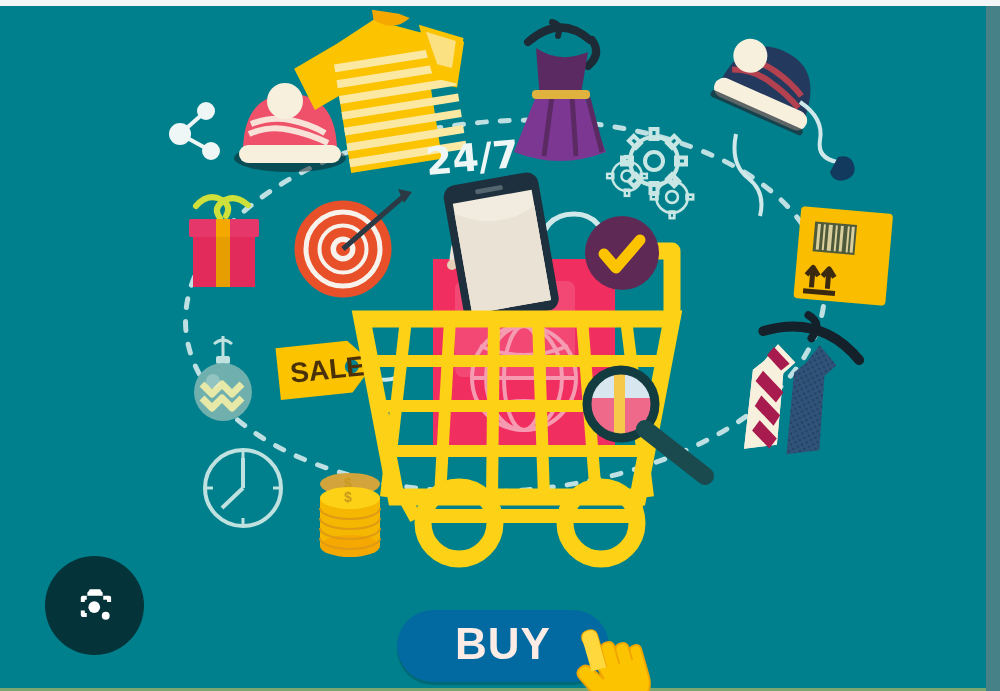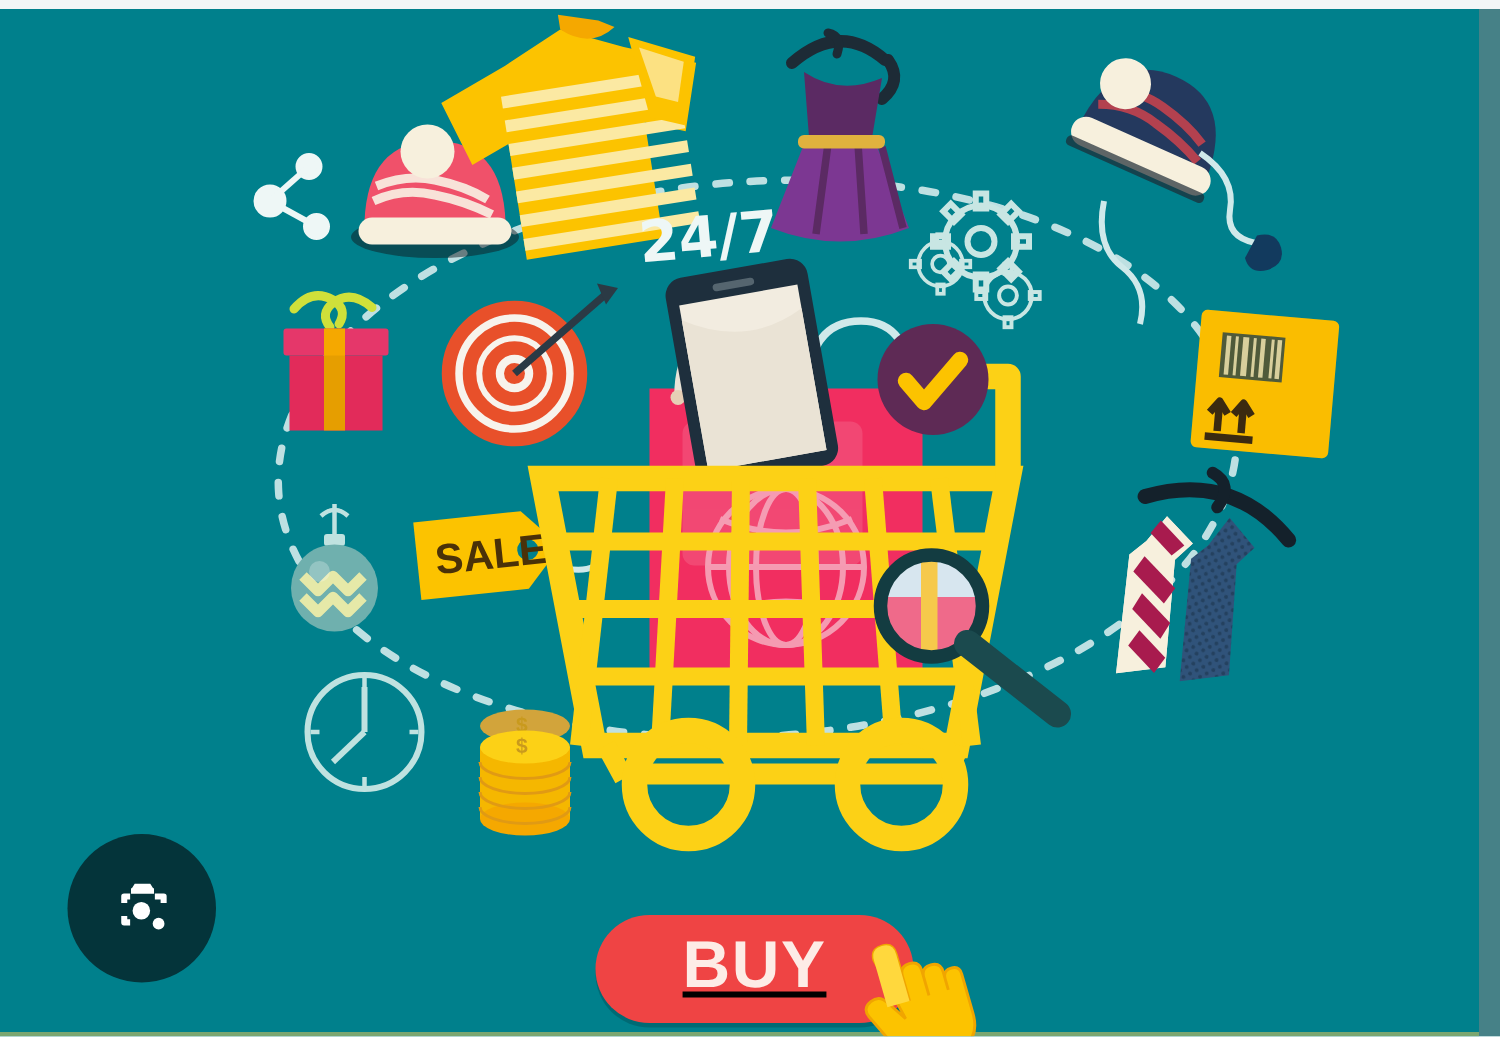--- a/index.html
+++ b/index.html
@@ -54,26 +54,25 @@
     z-index: 40;
   }
   #lens-btn svg { display: block; }
 
   
   #buy-btn {
     position: absolute;
     left: 397px; top: 604px;
     width: 212px; height: 72px;
     border-radius: 36px;
-    background: #ef4444;
+    background: #0369a1;
     display: flex; align-items: center; justify-content: center;
     box-shadow: 0 3px 0 rgba(0,0,0,.17);
     cursor: pointer;
     z-index: 30;
-    text-decoration: underline;
   }
   #buy-label {
     color: #fdece6;
     font-size: 44px;
     font-weight: 700;
     letter-spacing: 1px;
     font-family: "Liberation Sans", sans-serif;
     line-height: 1;
     padding-bottom: 4px;
   }

